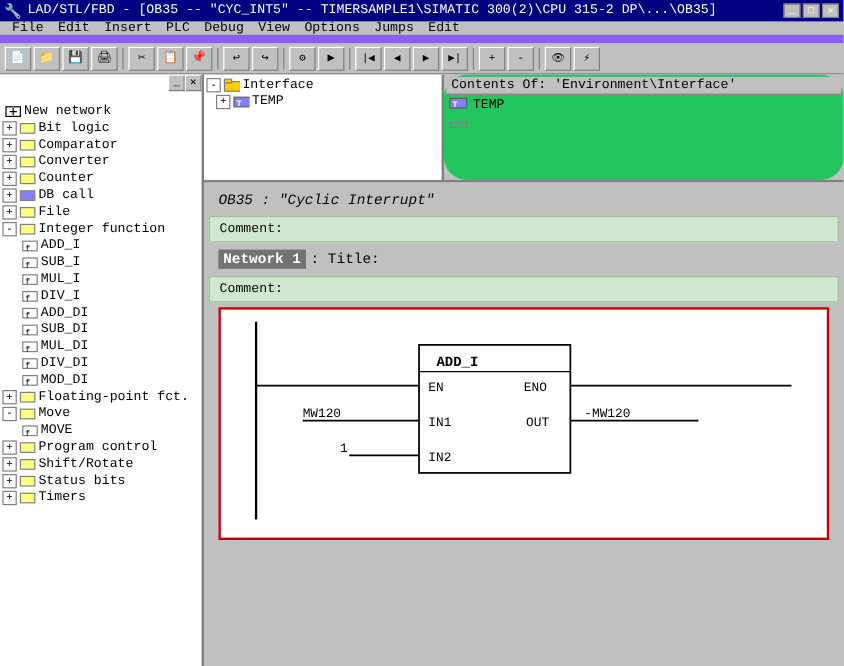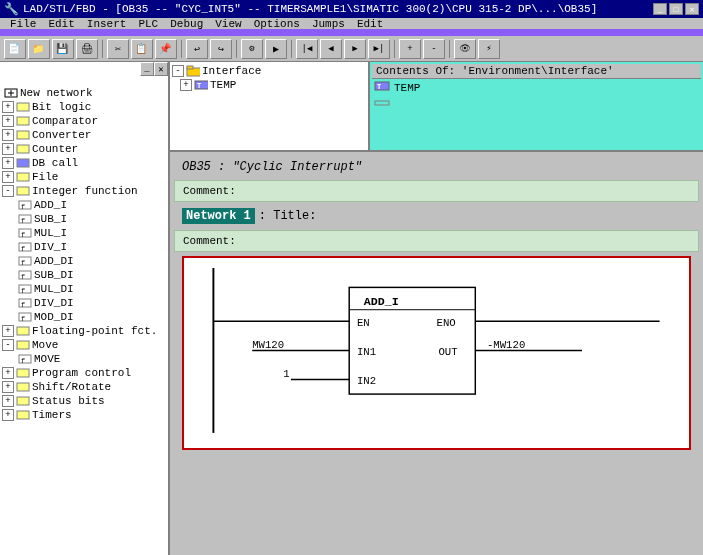--- a/index.html
+++ b/index.html
@@ -149,23 +149,24 @@
     }
     #interface-tree {
       width: 200px;
       background: white;
       border-right: 2px solid #808080;
       padding: 2px;
       font-size: 11px;
     }
     #interface-contents {
       flex: 1;
-      background: #5eead4;
+      background: #22c55e;
       font-size: 11px;
       padding: 2px;
+      border-radius: 19px;
     }
     .contents-header {
       background: #c0c0c0;
       font-size: 11px;
       padding: 1px 4px;
       border-bottom: 1px solid #808080;
     }
     .col-header {
       display: flex;
       border-bottom: 2px solid #000;
@@ -194,21 +195,21 @@
       font-size: 11px;
       min-height: 22px;
     }
     .network-header {
       display: flex;
       align-items: center;
       padding: 4px 8px;
       font-size: 12px;
     }
     .network-label {
-      background: #0f766e;
+      background: #737373;
       color: white;
       padding: 1px 4px;
       font-weight: bold;
       margin-right: 4px;
       font-size: 12px;
     }
     
     #fbd-area {
       border: 2px solid #c00000;
       margin: 4px 8px;

